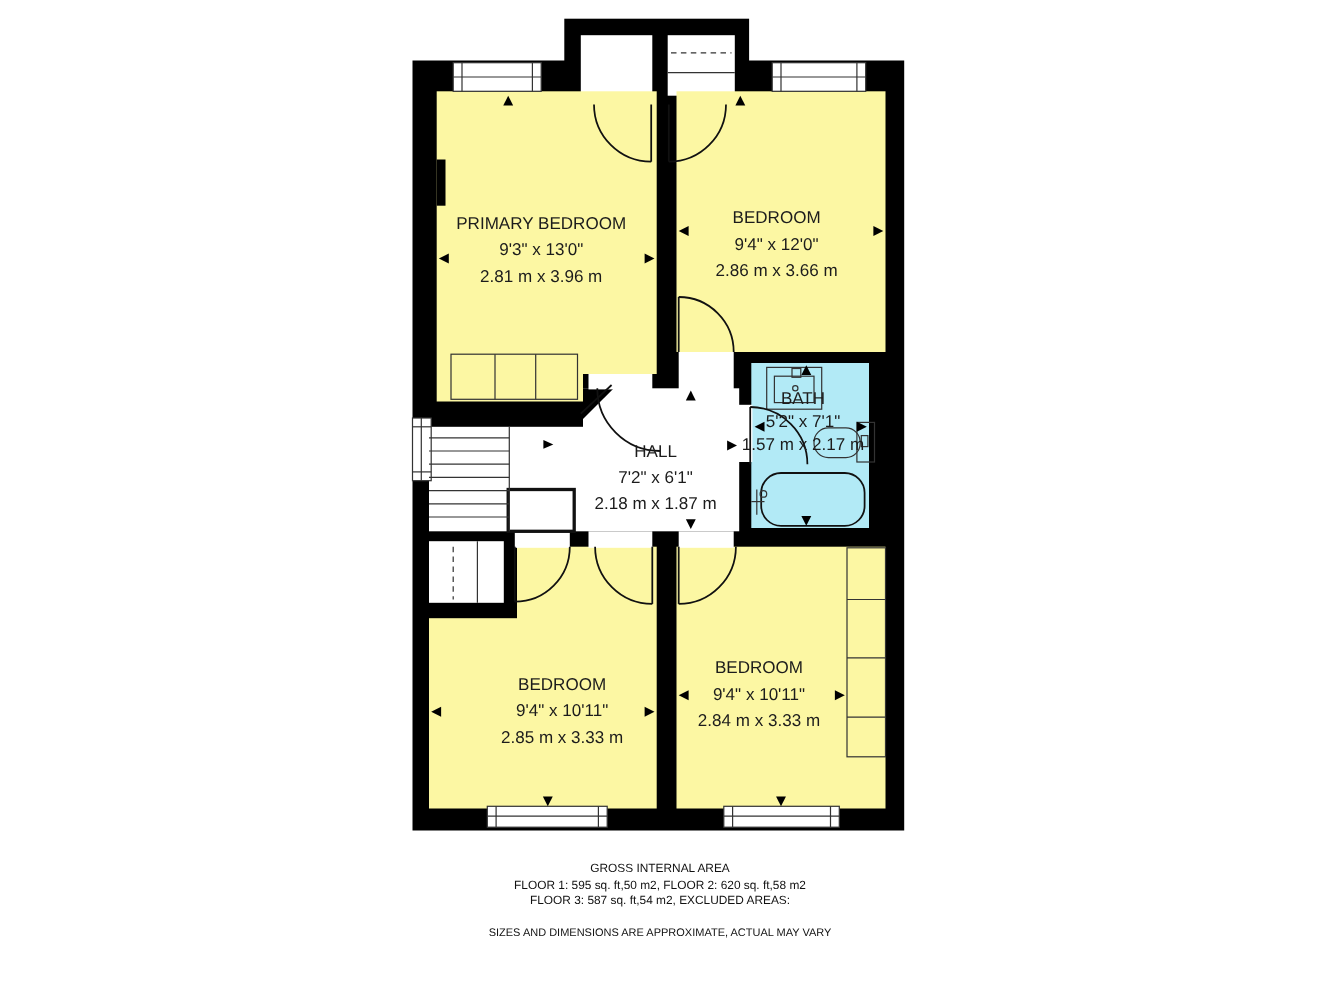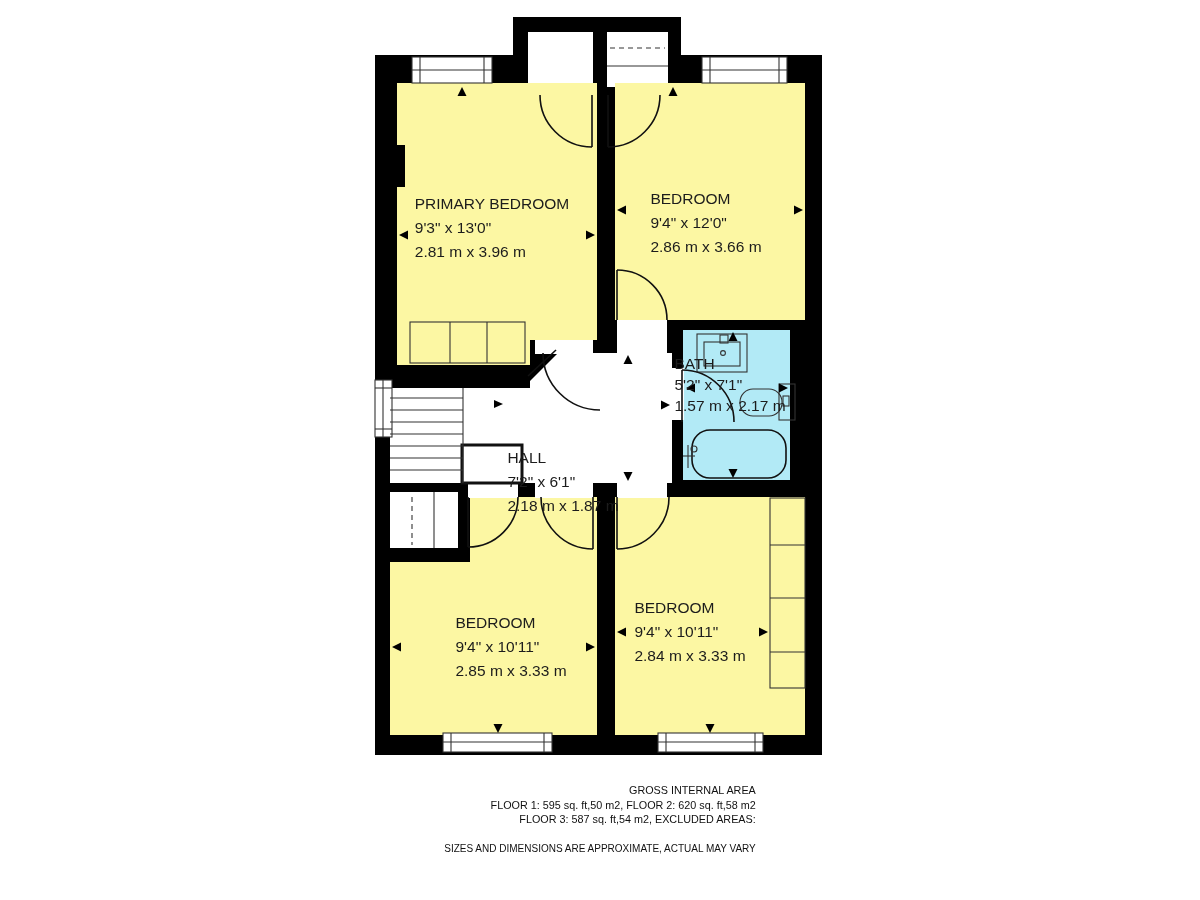--- a/index.html
+++ b/index.html
@@ -6,24 +6,24 @@
   body{font-family:"Liberation Sans", sans-serif;position:relative;}
   #plan-svg{position:absolute;left:0;top:0;}
   .fill-wall{fill:var(--wall,#000);}
   .fill-room{fill:var(--room-fill,#fcf7a5);}
   .fill-bath{fill:var(--bath-fill,#b2eaf6);}
   .fill-white{fill:var(--floor-white,#fff);}
   .ln{stroke:#111;stroke-width:1.6;fill:none;}
   .ln-thin{stroke:#333;stroke-width:1.1;fill:none;}
   .dash{stroke:#333;stroke-width:1.1;fill:none;stroke-dasharray:5,4;}
   .mark{fill:#000;}
-  .room-label{position:absolute;transform:translate(-50%,-50%);text-align:left;color:#1c1c1c;
+  .room-label{position:absolute;transform:translate(-50%,-50%);text-align:center;color:#1c1c1c;
     font-size:15.5px;line-height:24px;white-space:nowrap;}
   .footer-block{position:absolute;left:600px;top:783px;transform:translateX(-50%);
-    text-align:right;color:#111;font-size:10.8px;line-height:14.6px;white-space:nowrap;}
+    text-align:center;color:#111;font-size:10.8px;line-height:14.6px;white-space:nowrap;}
   .footer-block .disclaimer{font-size:10px;margin-top:15px;}
 </style>
 </head>
 <body>
 
 <svg id="plan-svg" width="1200" height="900" viewBox="0 0 1200 900" xmlns="http://www.w3.org/2000/svg">
 
   <g>
     <rect class="fill-wall" x="375" y="55" width="447" height="700"></rect>
     <rect class="fill-wall" x="513" y="17" width="168" height="45"></rect>
@@ -204,21 +204,21 @@
   <div>9'3" x 13'0"</div>
   <div>2.81 m x 3.96 m</div>
 </div>
 
 <div class="room-label" style="left:706px;top:223px;">
   <div>BEDROOM</div>
   <div>9'4" x 12'0"</div>
   <div>2.86 m x 3.66 m</div>
 </div>
 
-<div class="room-label" style="left:563px;top:435px;margin-top:47px;">
+<div class="room-label" style="left:596px;top:435px;">
   <div>HALL</div>
   <div>7'2" x 6'1"</div>
   <div>2.18 m x 1.87 m</div>
 </div>
 
 <div class="room-label" style="left:730px;top:384px;line-height:21px;">
   <div>BATH</div>
   <div>5'2" x 7'1"</div>
   <div>1.57 m x 2.17 m</div>
 </div>

